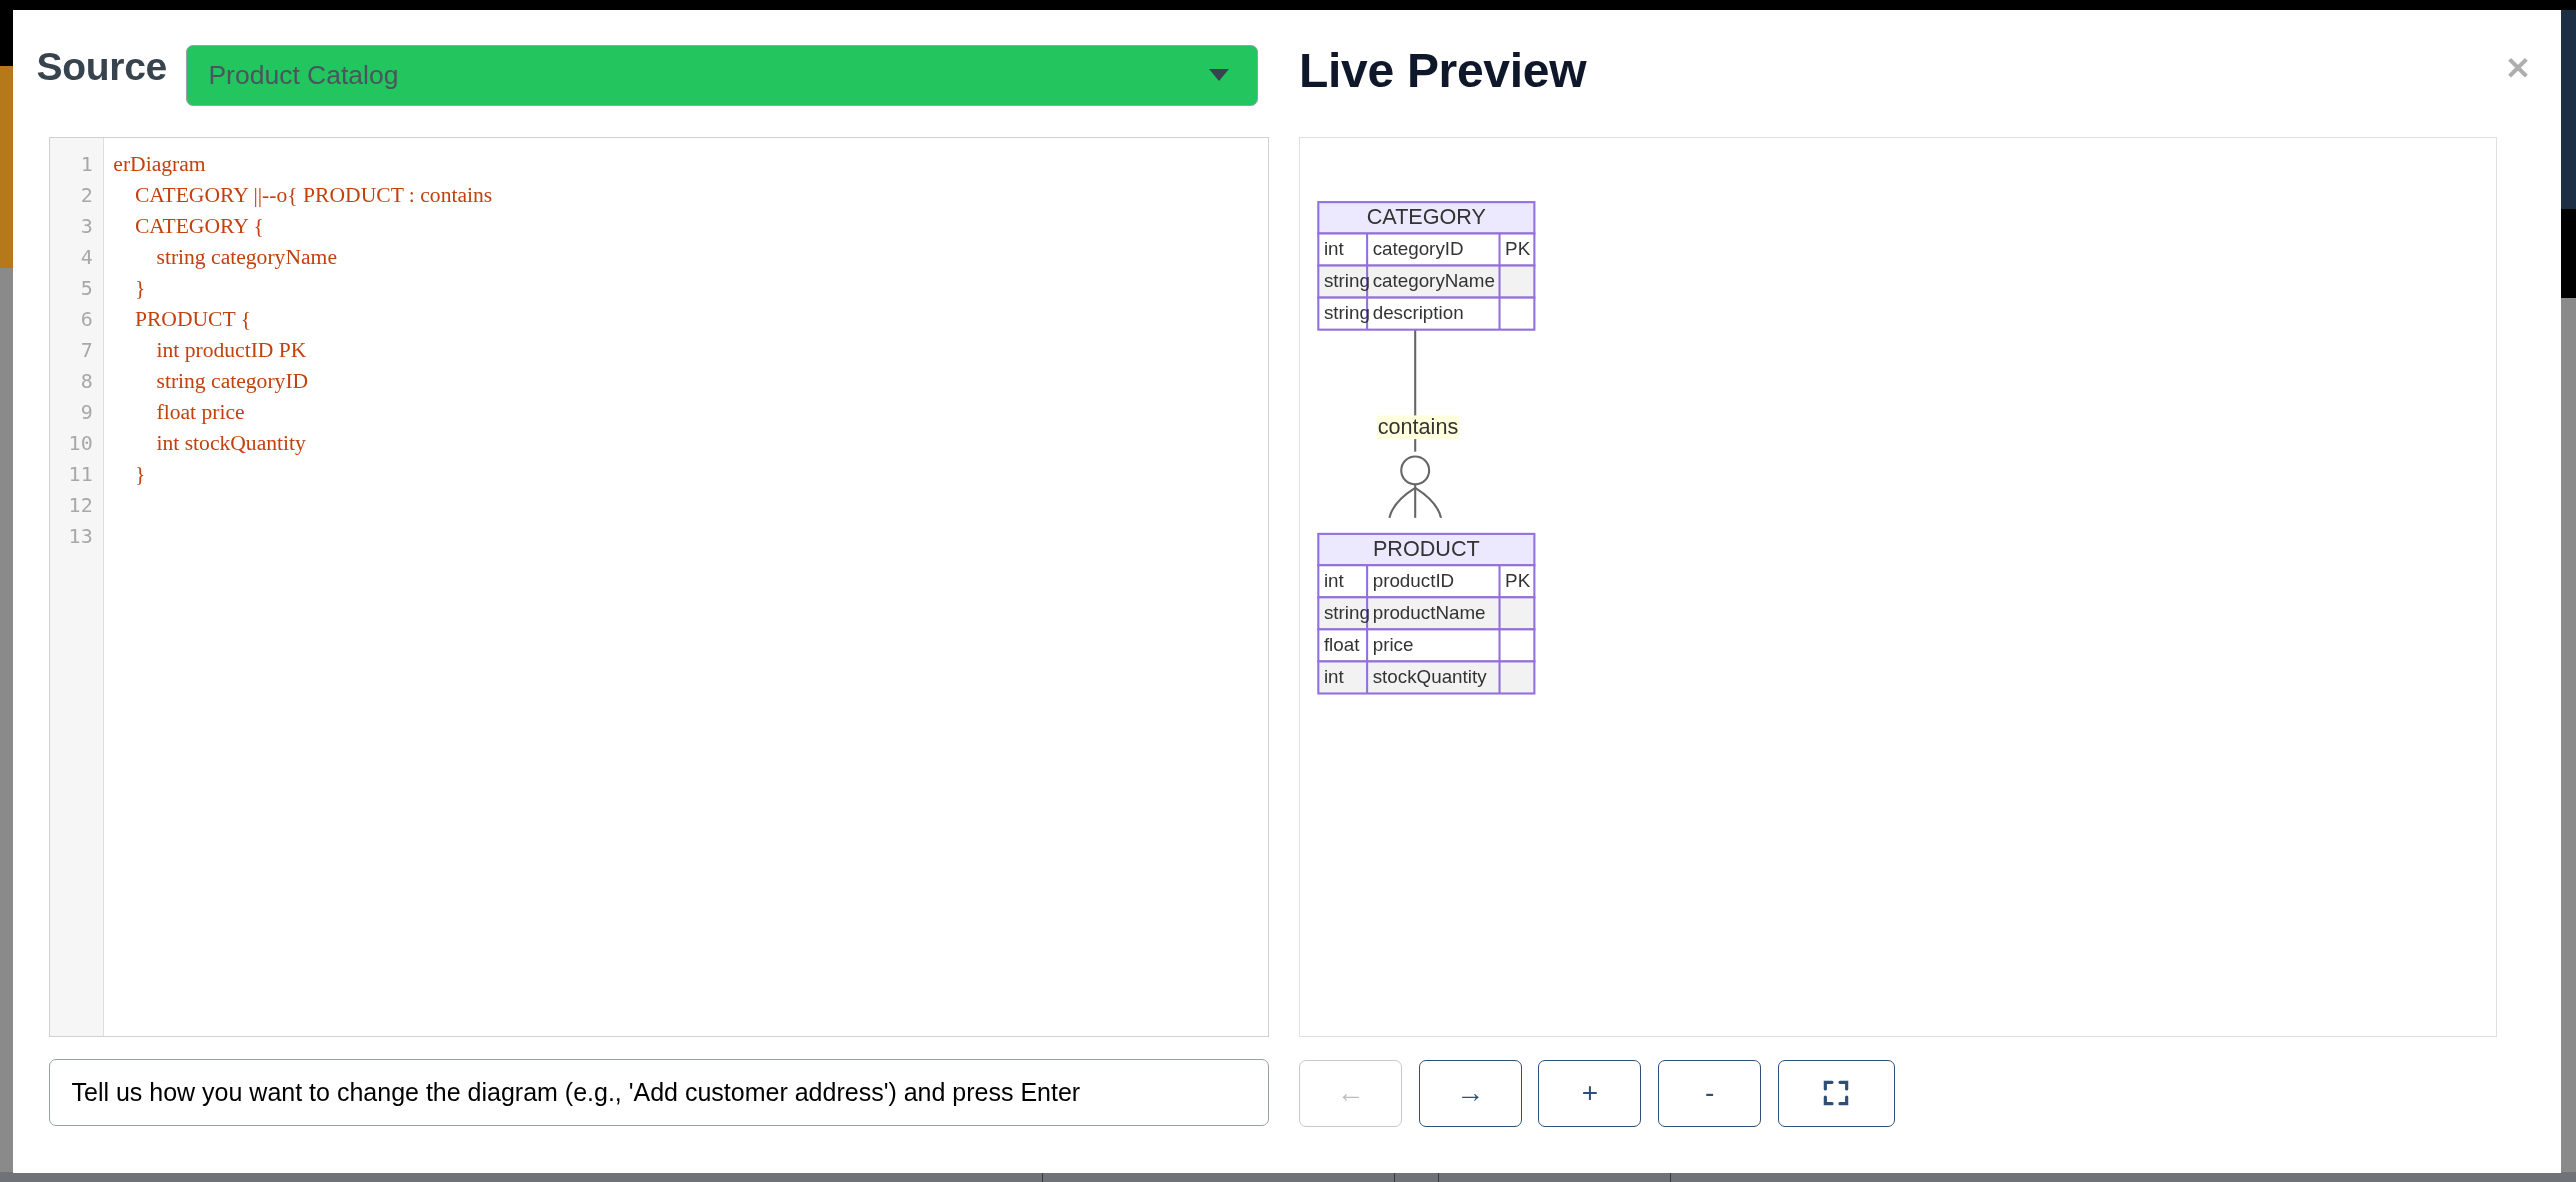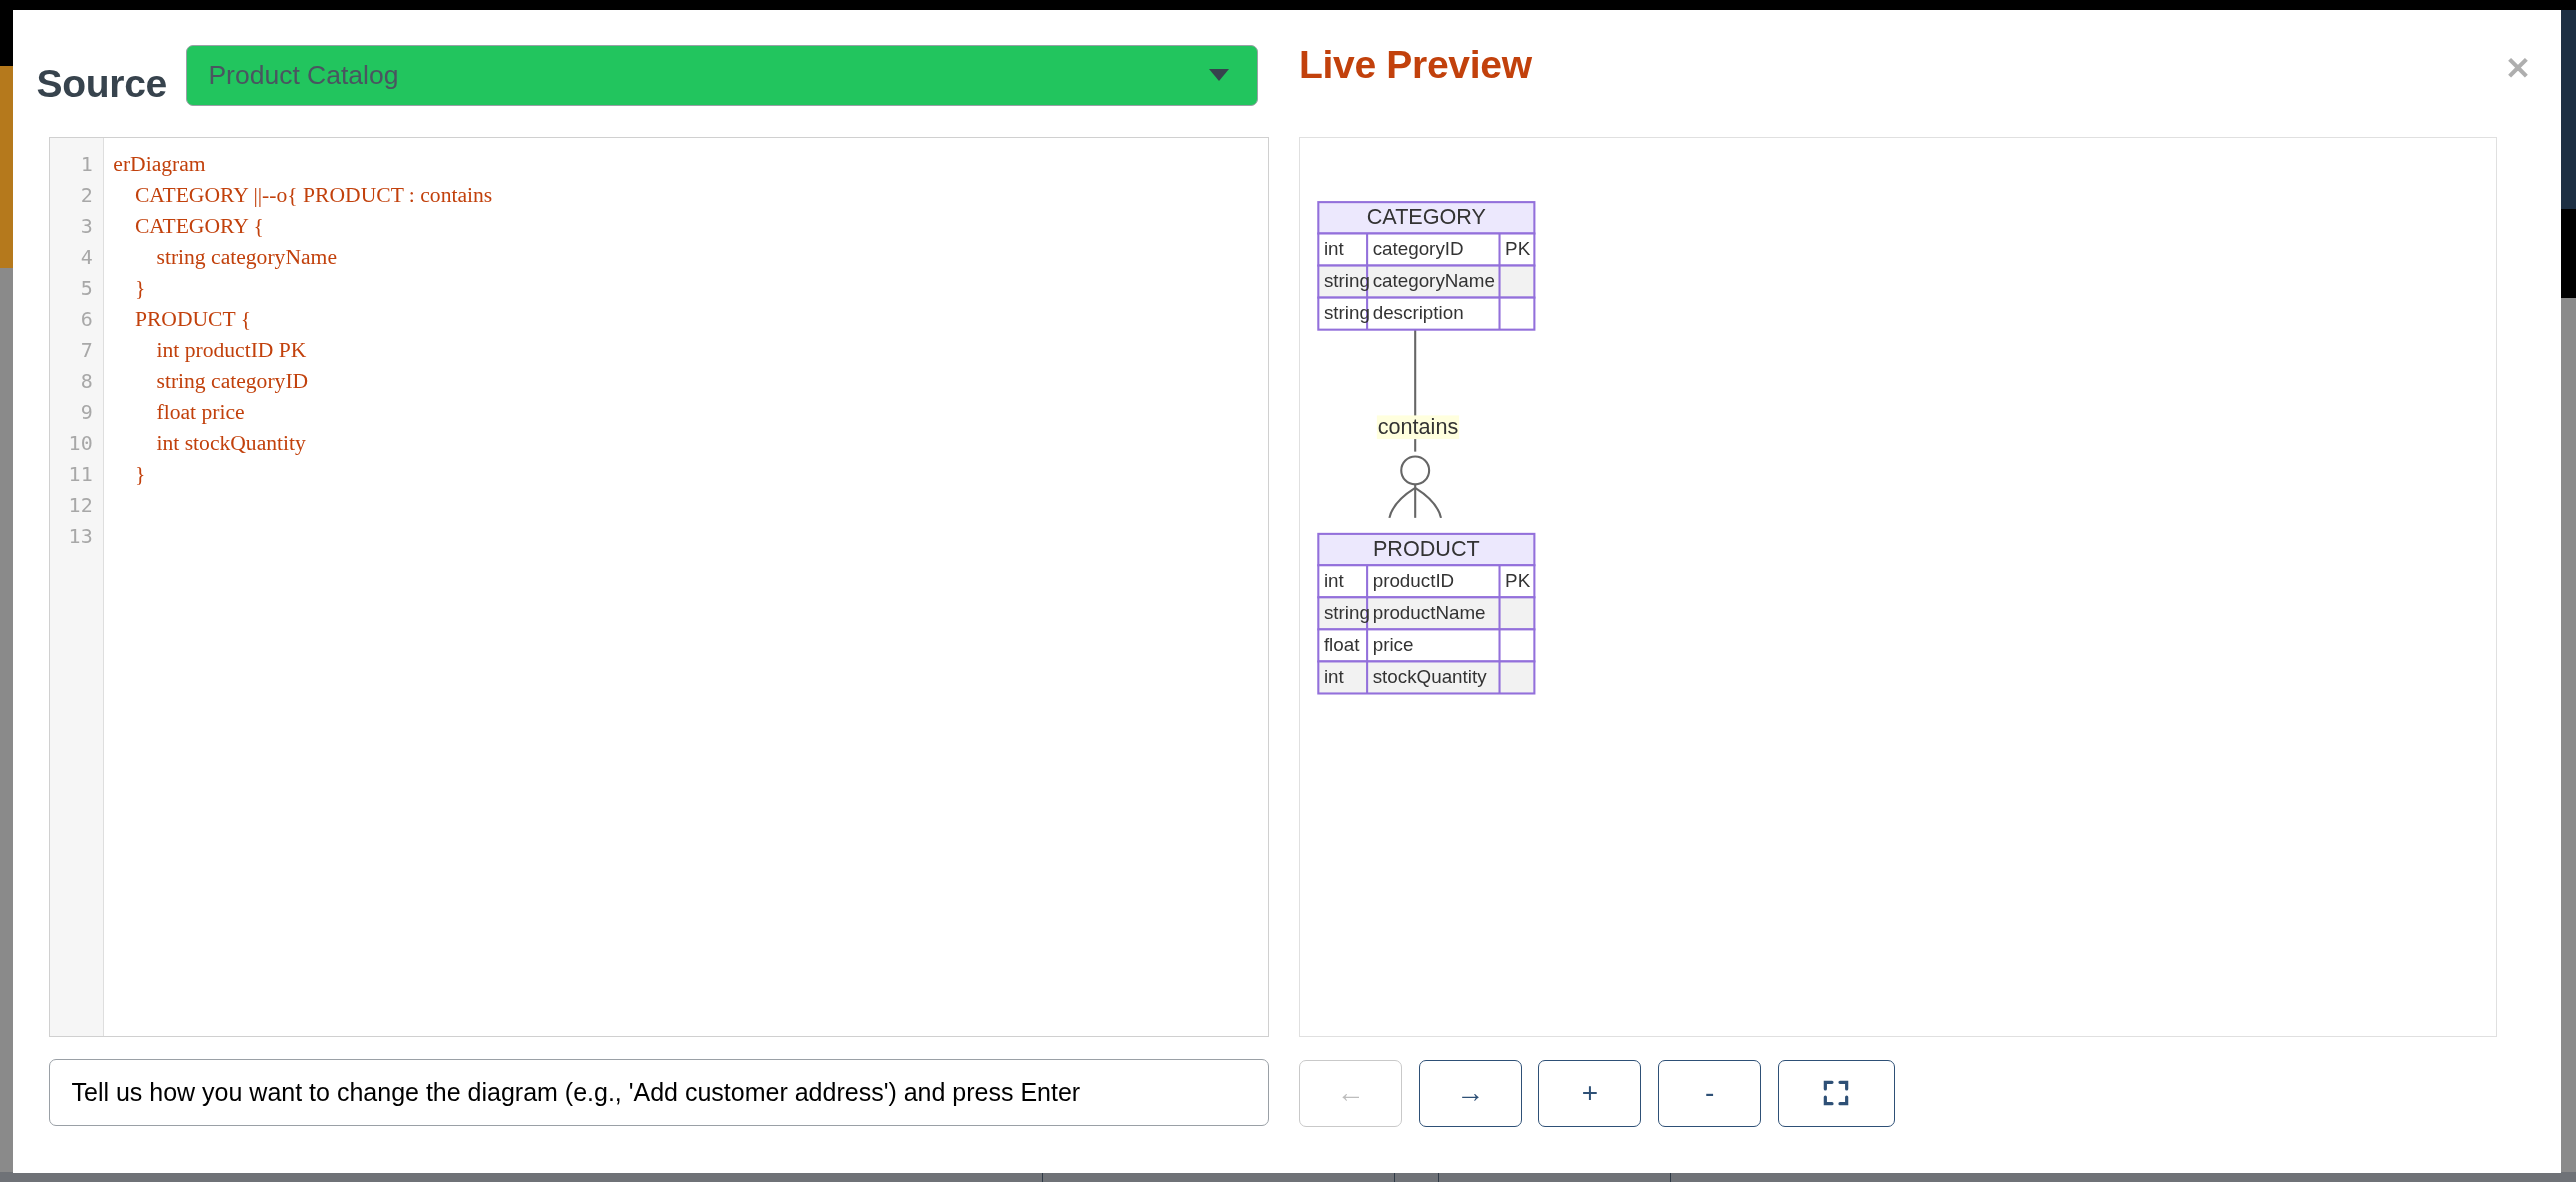--- a/index.html
+++ b/index.html
@@ -102,21 +102,21 @@
   }
 
   
   .source-header {
     position: absolute;
     left: 24px;
     top: 35px;
     width: 1221px;
     height: 61px;
     display: flex;
-    align-items: flex-end;
+    align-items: flex-start;
     gap: 19.5px;
   }
   .source-title {
     font-size: 39px;
     font-weight: bold;
     color: #37434d;
     letter-spacing: -0.3px;
     white-space: nowrap;
   }
   .source-select {
@@ -206,23 +206,23 @@
     cursor: text;
     overflow: hidden;
     white-space: nowrap;
   }
 
   
   .preview-title {
     position: absolute;
     left: 12.5px;
     top: 33px;
-    font-size: 39px;
+    font-size: 48px;
     font-weight: bold;
-    color: #c2410c;
+    color: #0f172a;
     letter-spacing: -0.3px;
   }
   .preview-canvas {
     position: absolute;
     left: 12.5px;
     top: 127px;
     width: 1198px;
     height: 900px;
     background: #ffffff;
     border: 1.4px solid #e0e0e0;

